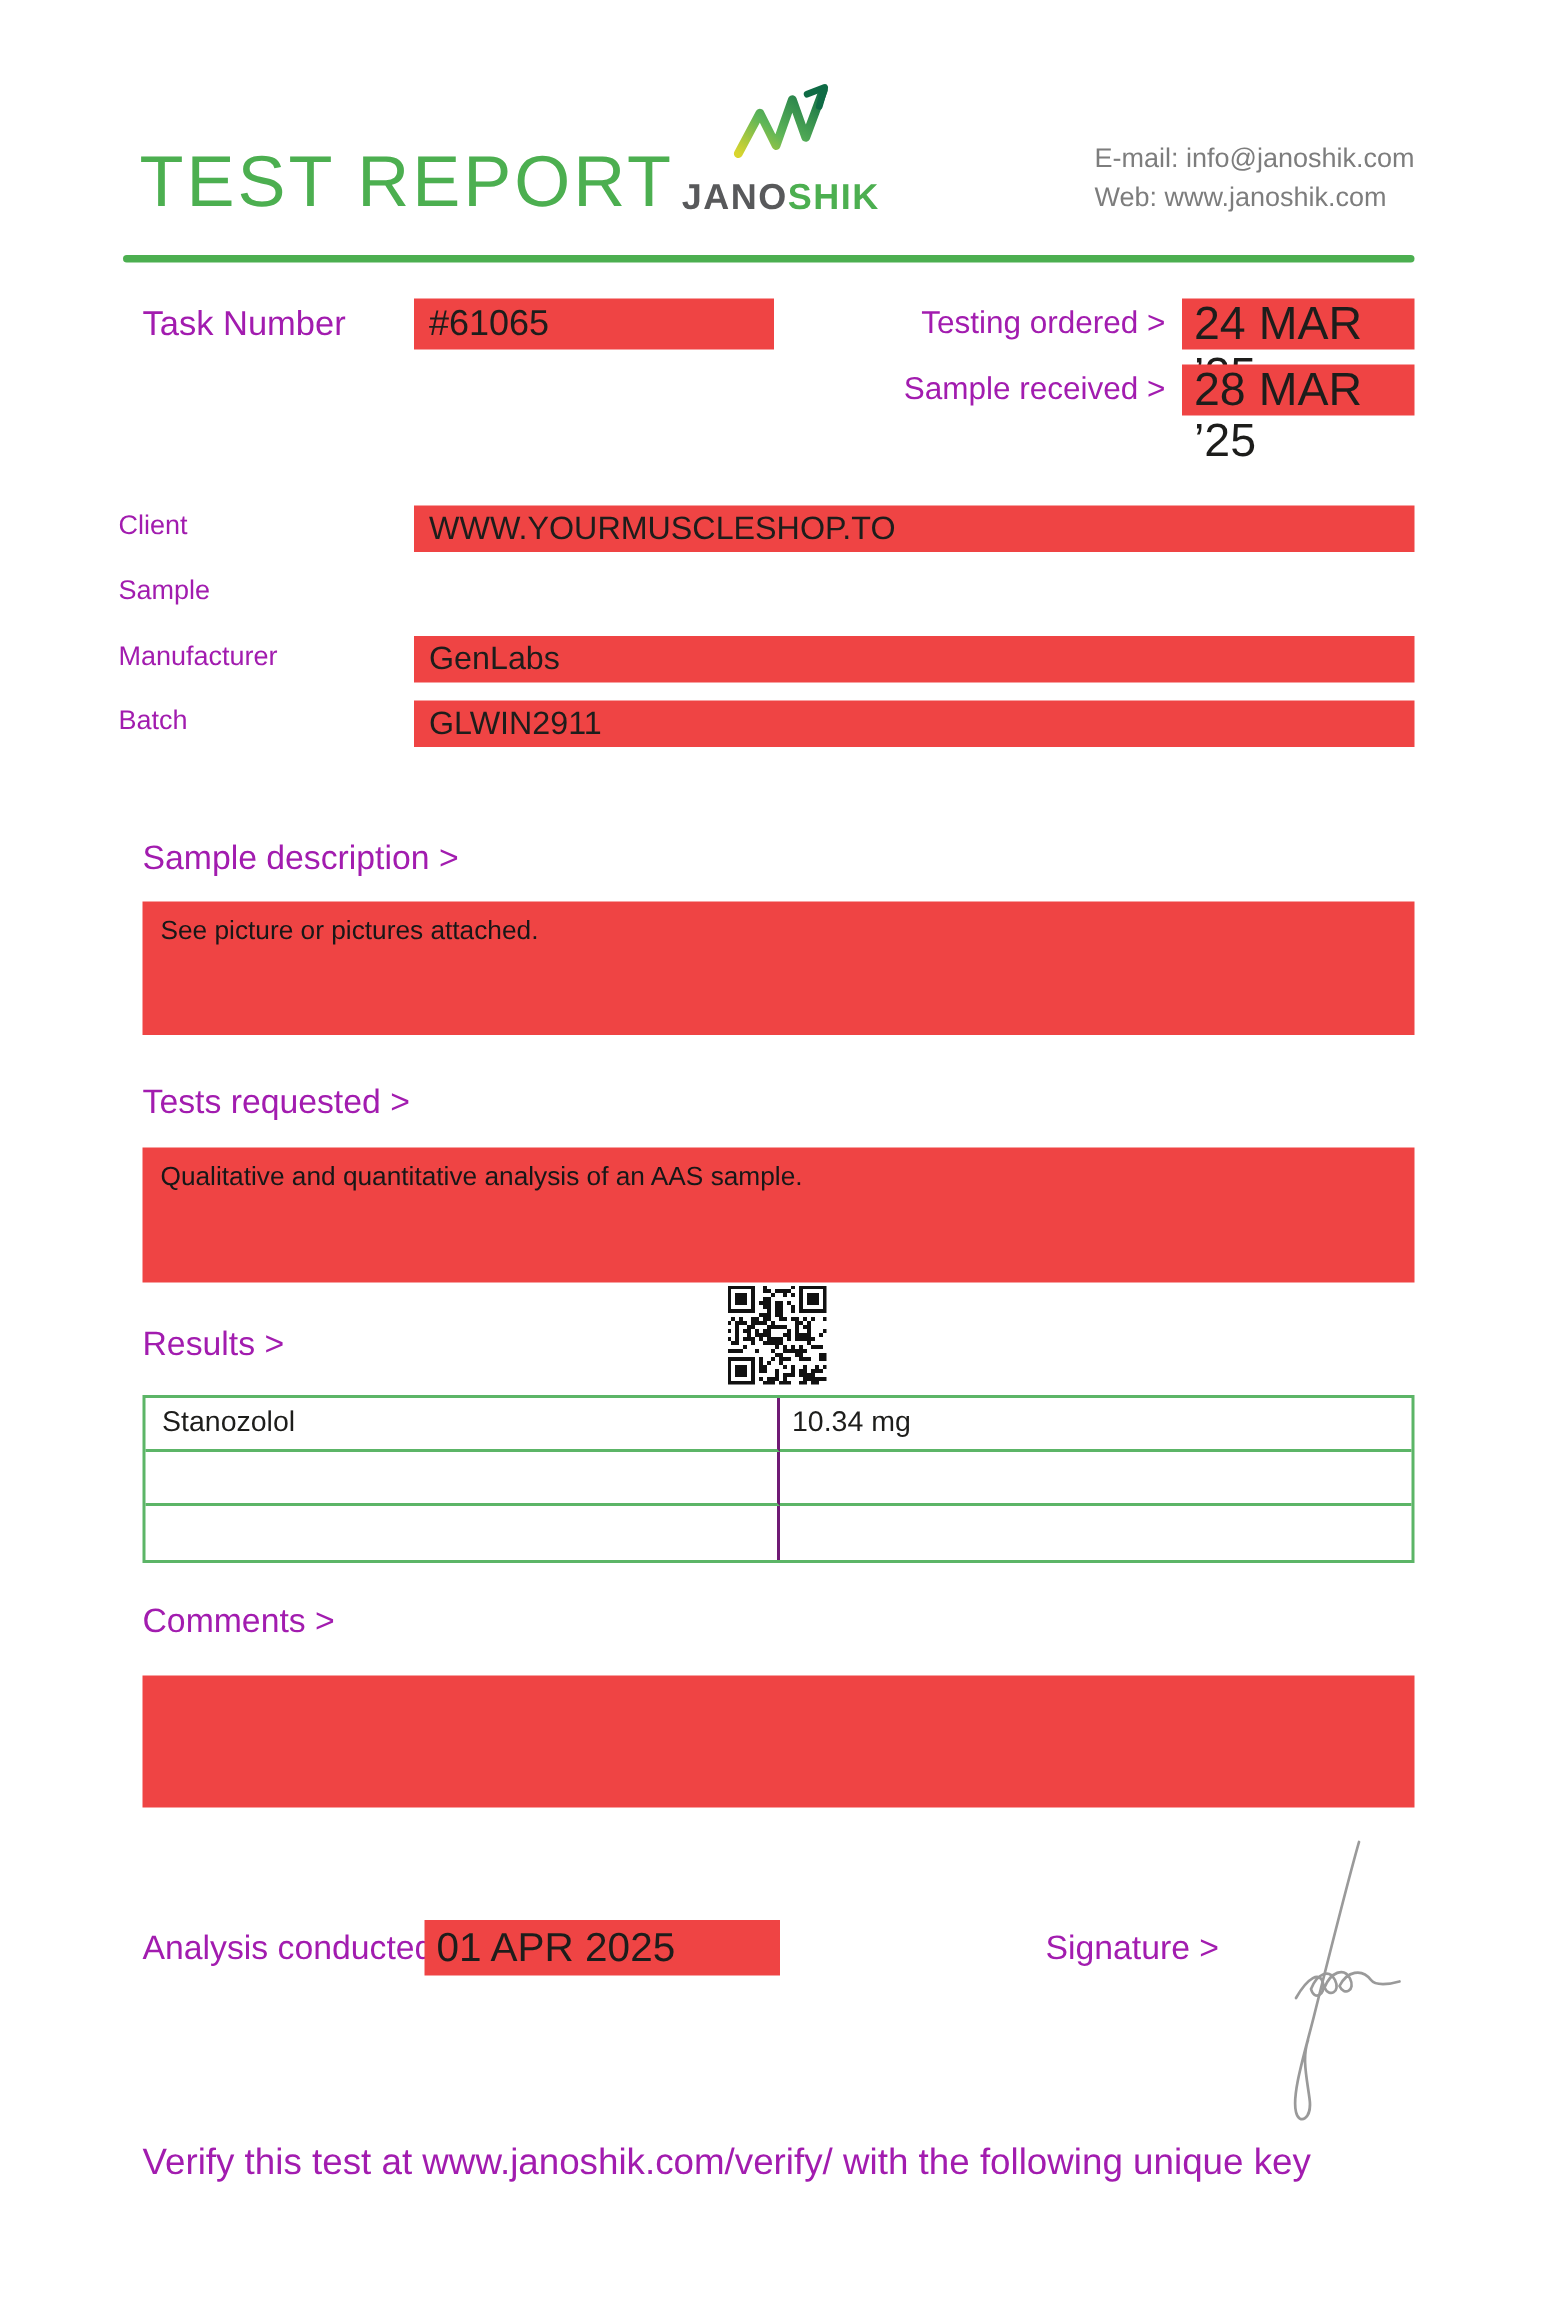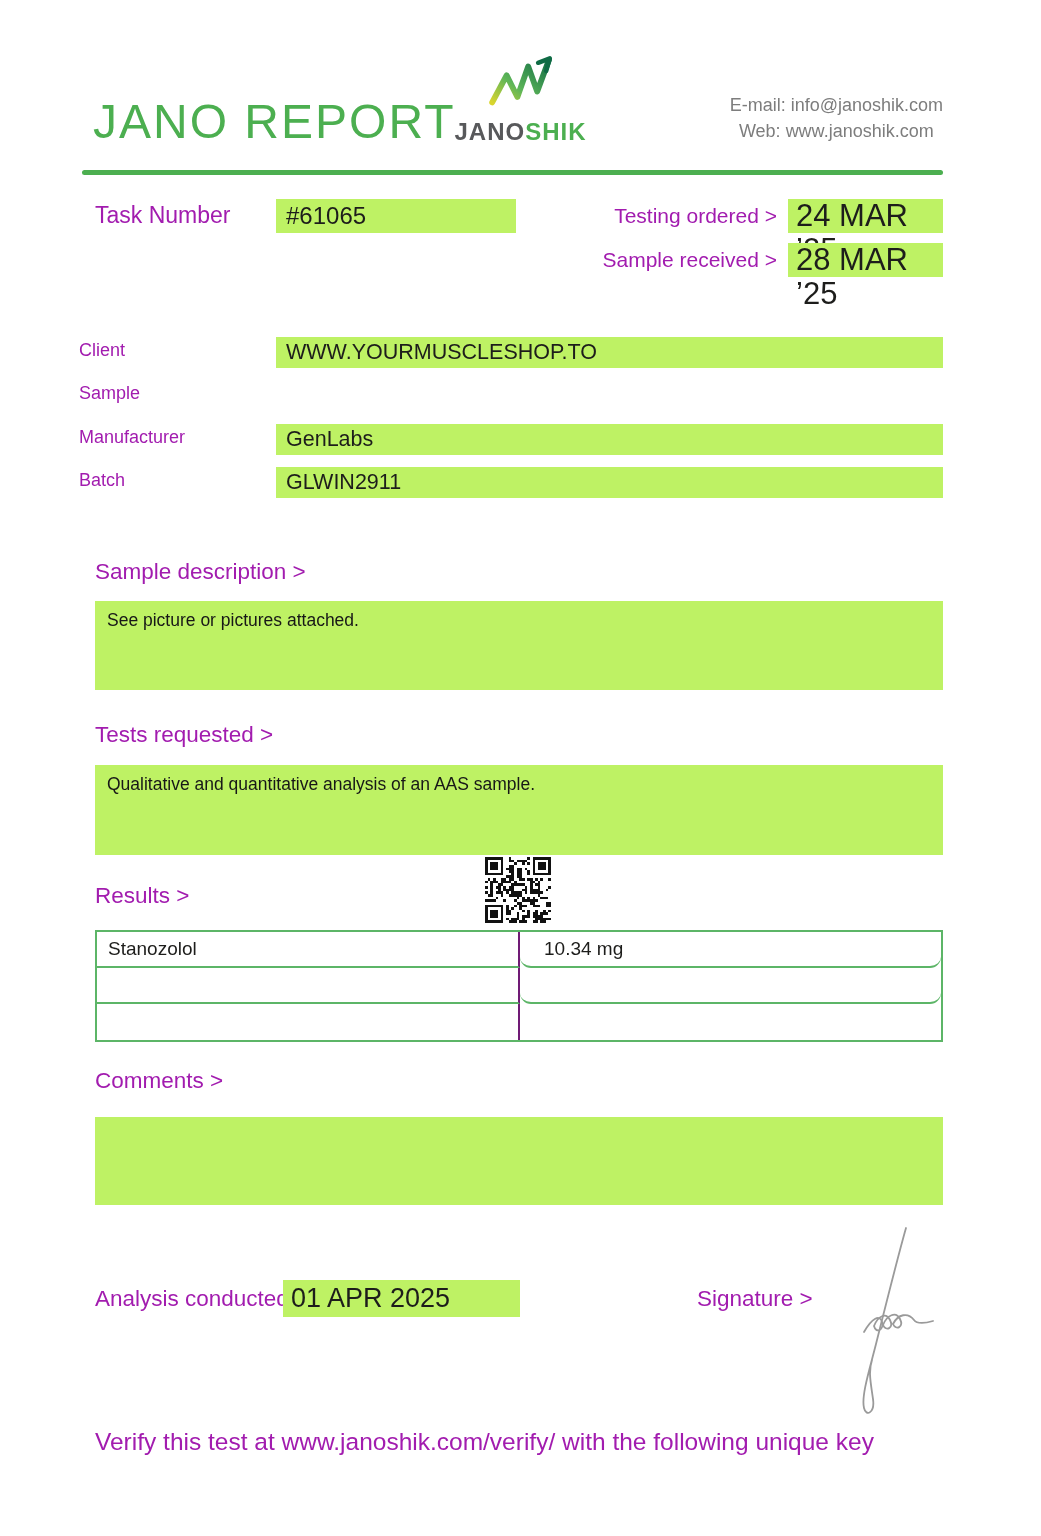--- a/index.html
+++ b/index.html
@@ -5,31 +5,31 @@
   * { margin:0; padding:0; box-sizing:border-box; }
   html,body { background:#ffffff; }
   body { font-family:"Liberation Sans", sans-serif; }
   .page {
     position:relative; width:1041px; height:1536px;
     background:#ffffff; overflow:hidden; margin:0 auto;
     color:#1d1d1b;
   }
   .abs { position:absolute; }
   .green { color:#a21caf; }
-  .gbox { background:#bef264; color:#1d1d1b; }
+  .gbox { background:#ef4444; color:#1d1d1b; }
 
   .title { left:93px; top:94px; font-size:48px; letter-spacing:2px; color:#4CAF50; font-weight:400; }
 
   .logo { left:0; right:0; top:52px; text-align:center; }
   .logo svg.mark { width:78px; height:54px; display:block; margin:0 auto 2px; }
   .logo-text { font-size:24px; font-weight:bold; letter-spacing:1px;margin-top:12px; }
   .logo-text .jano { color:#58595B; }
   .logo-text .shik { color:#4CAF50; }
 
-  .contact { right:98px; top:92px; text-align:center; color:#7D7D7D; font-size:18px; line-height:26px; }
+  .contact { right:98px; top:92px; text-align:left; color:#7D7D7D; font-size:18px; line-height:26px; }
 
   .divider { left:82px; width:861px; top:170px; height:5px; background:#4CAF50; border-radius:3px; }
 
   .task-label { left:95px; top:202px; font-size:23px; }
   .task-box  { left:276px; top:199px; width:240px; height:34px; font-size:24px; line-height:34px; padding-left:10px; }
 
   .date-label { right:264px; text-align:right; font-size:21px; }
   .date-box   { left:788px; width:155px; height:34px; font-size:31px; line-height:34px; padding-left:8px; }
   .dl1 { top:204px; } .db1 { top:199px; }
   .dl2 { top:248px; } .db2 { top:243px; }
@@ -51,36 +51,36 @@
   .box-comments { left:95px; top:1117px; width:848px; height:88px; }
   .box-body { font-size:17.5px; padding:9px 12px; color:#171717; }
 
   .qr { left:485px; top:857px; width:66px; height:66px; }
   .qr svg { width:100%; height:100%; shape-rendering:crispEdges; fill:#111; }
 
   .results-table { left:95px; top:930px; width:848px; border:2px solid #5CB567; display:grid; grid-template-columns:423px 1fr; background:#fff; }
   .results-table .cell { height:36px; border-bottom:2px solid #5CB567; display:flex; align-items:center; padding-left:11px; font-size:19px; }
   .results-table .cell.c1 { border-right:2px solid #701a75; }
   .results-table .cell:nth-last-child(-n+2) { border-bottom:none; }
-  .results-table .cell.amount { padding-left:24px;border-radius:11px; }
+  .results-table .cell.amount { padding-left:8px; }
 
   .analysis-label { left:95px; top:1286px; font-size:22.5px; }
   .analysis-box   { left:283px; top:1280px; width:237px; height:37px; font-size:27px; line-height:37px; padding-left:8px; }
   .signature-label { left:697px; top:1286px; font-size:22.5px; }
   .signature { left:828px; top:1220px; width:112px; height:198px; }
 
   .verify-line { left:95px; top:1428px; width:860px; font-size:24.5px; }
   .key-box { left:95px; top:1477px; width:848px; height:36px; text-align:center; font-size:20px; line-height:36px; letter-spacing:0.5px; }
 </style>
 </head>
 <body>
 
 <div class="page">
 
-  <h1 class="abs title">JANO REPORT</h1>
+  <h1 class="abs title">TEST REPORT</h1>
 
   <div class="abs logo">
     <svg class="mark" viewBox="0 0 80 60" aria-hidden="true">
       <defs>
         <linearGradient id="lg" x1="0" y1="1" x2="1" y2="0">
           <stop offset="0" stop-color="#d9d52e"></stop>
           <stop offset="0.4" stop-color="#5db558"></stop>
           <stop offset="1" stop-color="#0f6b45"></stop>
         </linearGradient>
       </defs>

